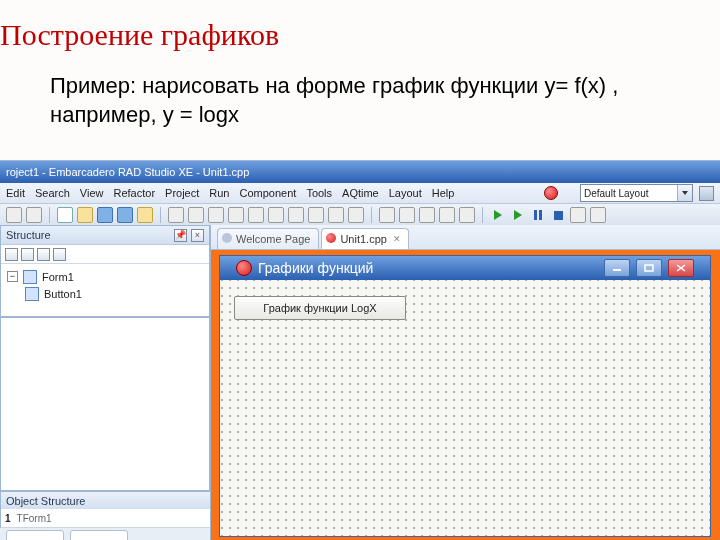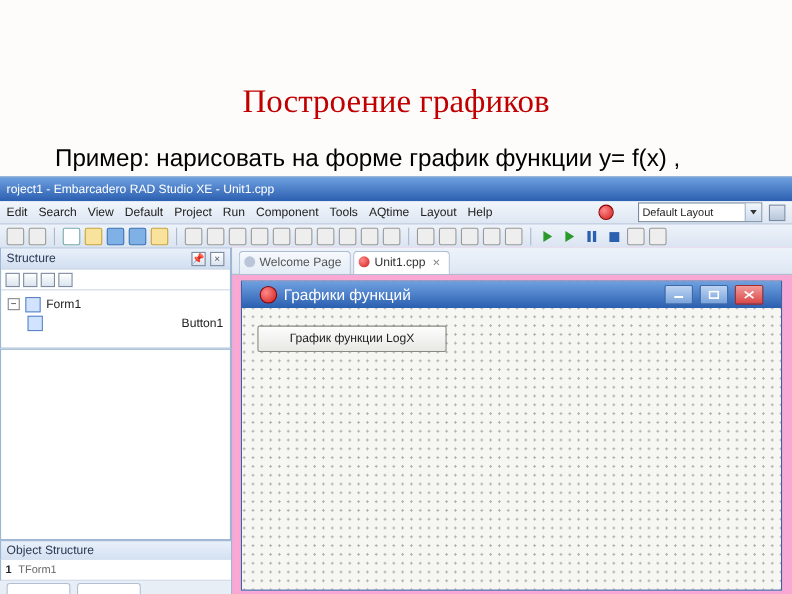--- a/index.html
+++ b/index.html
@@ -5,26 +5,25 @@
   html, body {
     margin: 0;
     padding: 0;
     width: 720px;
     height: 540px;
     background: #fdfcfb;
     font-family: Arial, sans-serif;
     overflow: hidden;
   }
   .slide-title {
-    text-align: center;
+    text-align: left;
     font-size: 30px;
     color: #c00000;
     font-family: "Times New Roman", serif;
-    padding-top: 36px;
-    margin-top: 40px;
+    padding-top: 18px;
   }
   .slide-text {
     font-size: 22px;
     color: #000;
     padding: 20px 50px 10px 50px;
     line-height: 1.3;
   }
   .ide {
     position: absolute;
     left: 0;
@@ -155,21 +154,21 @@
     display:flex; align-items:center; gap:3px; padding-left:4px;
   }
   .tree {
     padding: 4px 6px;
     font-size: 11px;
   }
   .tree-item {
     display: flex; align-items: center; gap: 5px;
     height: 17px;
   }
-  .tree-item.child { padding-left: 18px; justify-content: space-between; }
+  .tree-item.child { padding-left: 18px; }
   .tree-plus {
     width: 9px; height: 9px;
     border: 1px solid #888;
     display: flex; align-items:center; justify-content:center;
     font-size: 9px; line-height: 1;
   }
   .tree-icn {
     width: 12px; height: 12px;
     background: #d2e3ff;
     border: 1px solid #5c85c6;
@@ -210,21 +209,21 @@
     padding: 3px 6px;
     font-size: 10px;
   }
   .minitab { width: 56px; height: 17px; background:#fff; border:1px solid #b2bfd2; border-top-left-radius:3px; border-top-right-radius:3px;}
 
   .editor {
     position: absolute;
     left: 210px; top: 64px;
     width: 510px; height: 316px;
     border-left: 1px solid #9db6d4;
-    background: #f9a8d4;
+    background: #f97316;
   }
   .editor-tabs {
     height: 24px;
     background: linear-gradient(#eef3fa,#dde7f3);
     border-bottom: 1px solid #aebdd2;
     display: flex; align-items: flex-end;
     padding-left: 6px;
     gap: 2px;
   }
   .etab {
@@ -310,21 +309,21 @@
 <div class="ide">
 
   <div class="ide-titlebar">
     <span>roject1 - Embarcadero RAD Studio XE - Unit1.cpp</span>
   </div>
 
   <div class="ide-menu">
     <span>Edit</span>
     <span>Search</span>
     <span>View</span>
-    <span>Default</span>
+    <span>Refactor</span>
     <span>Project</span>
     <span>Run</span>
     <span>Component</span>
     <span>Tools</span>
     <span>AQtime</span>
     <span>Layout</span>
     <span>Help</span>
     <div class="menu-tail">
       <div class="red-globe"></div>
       <div class="layout-dd">

